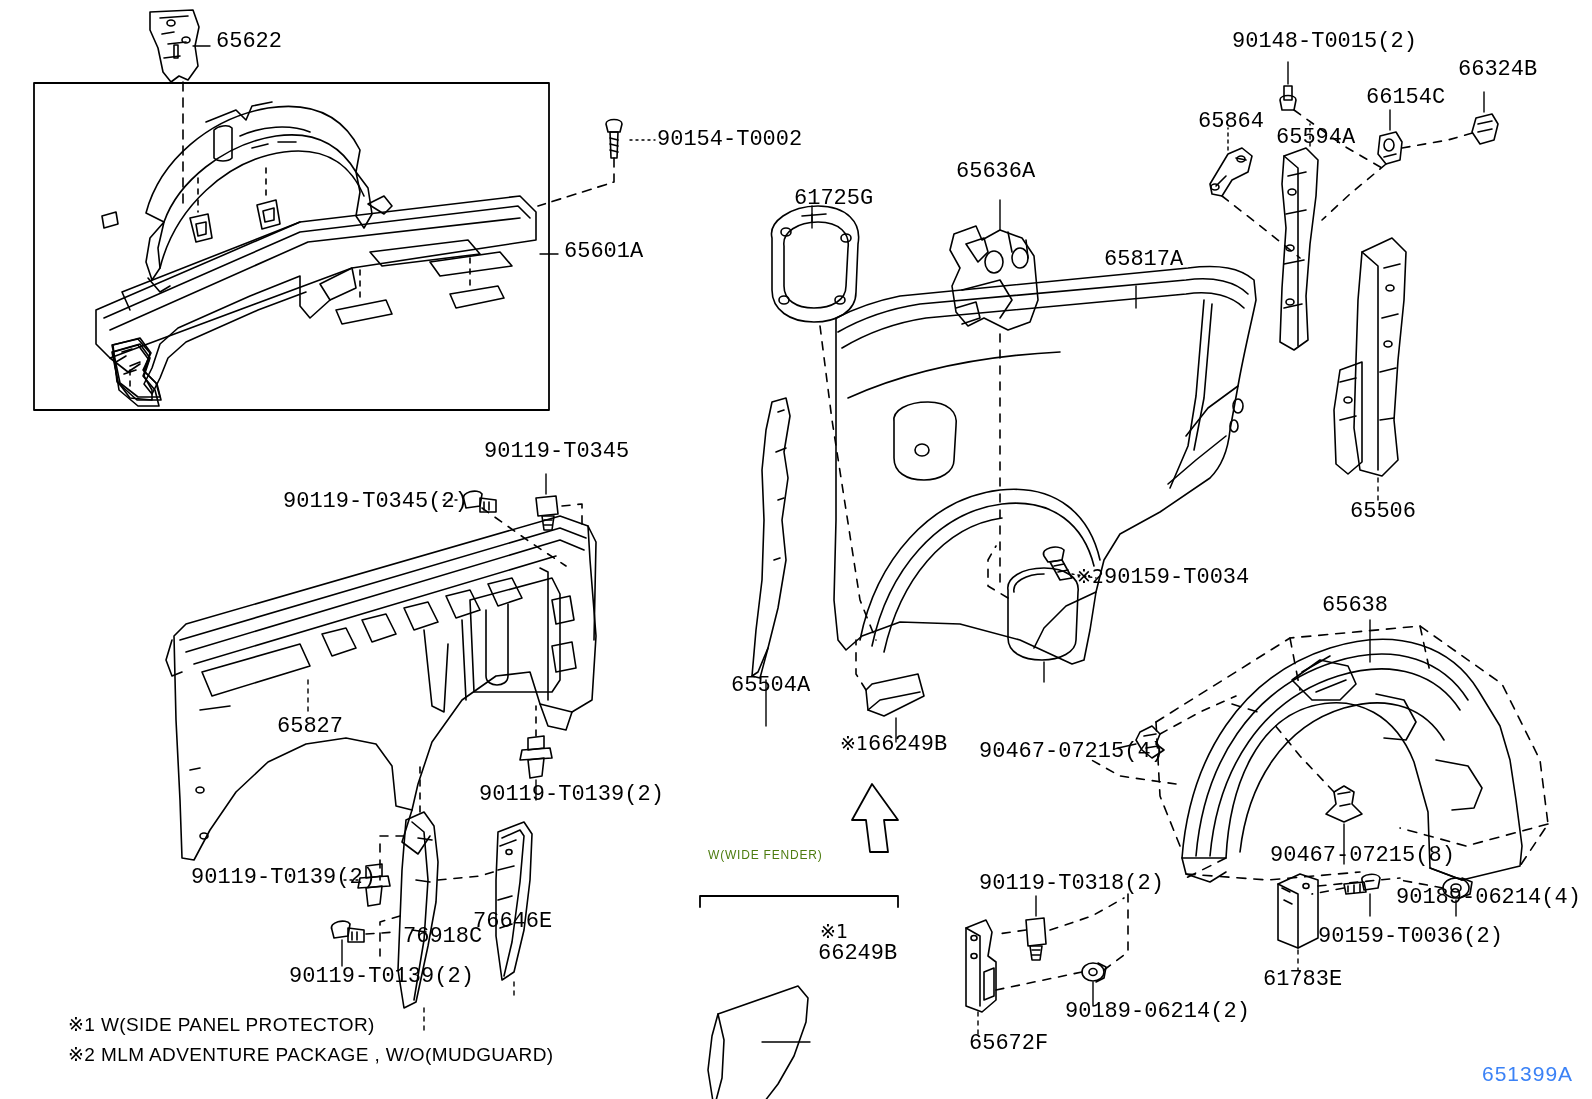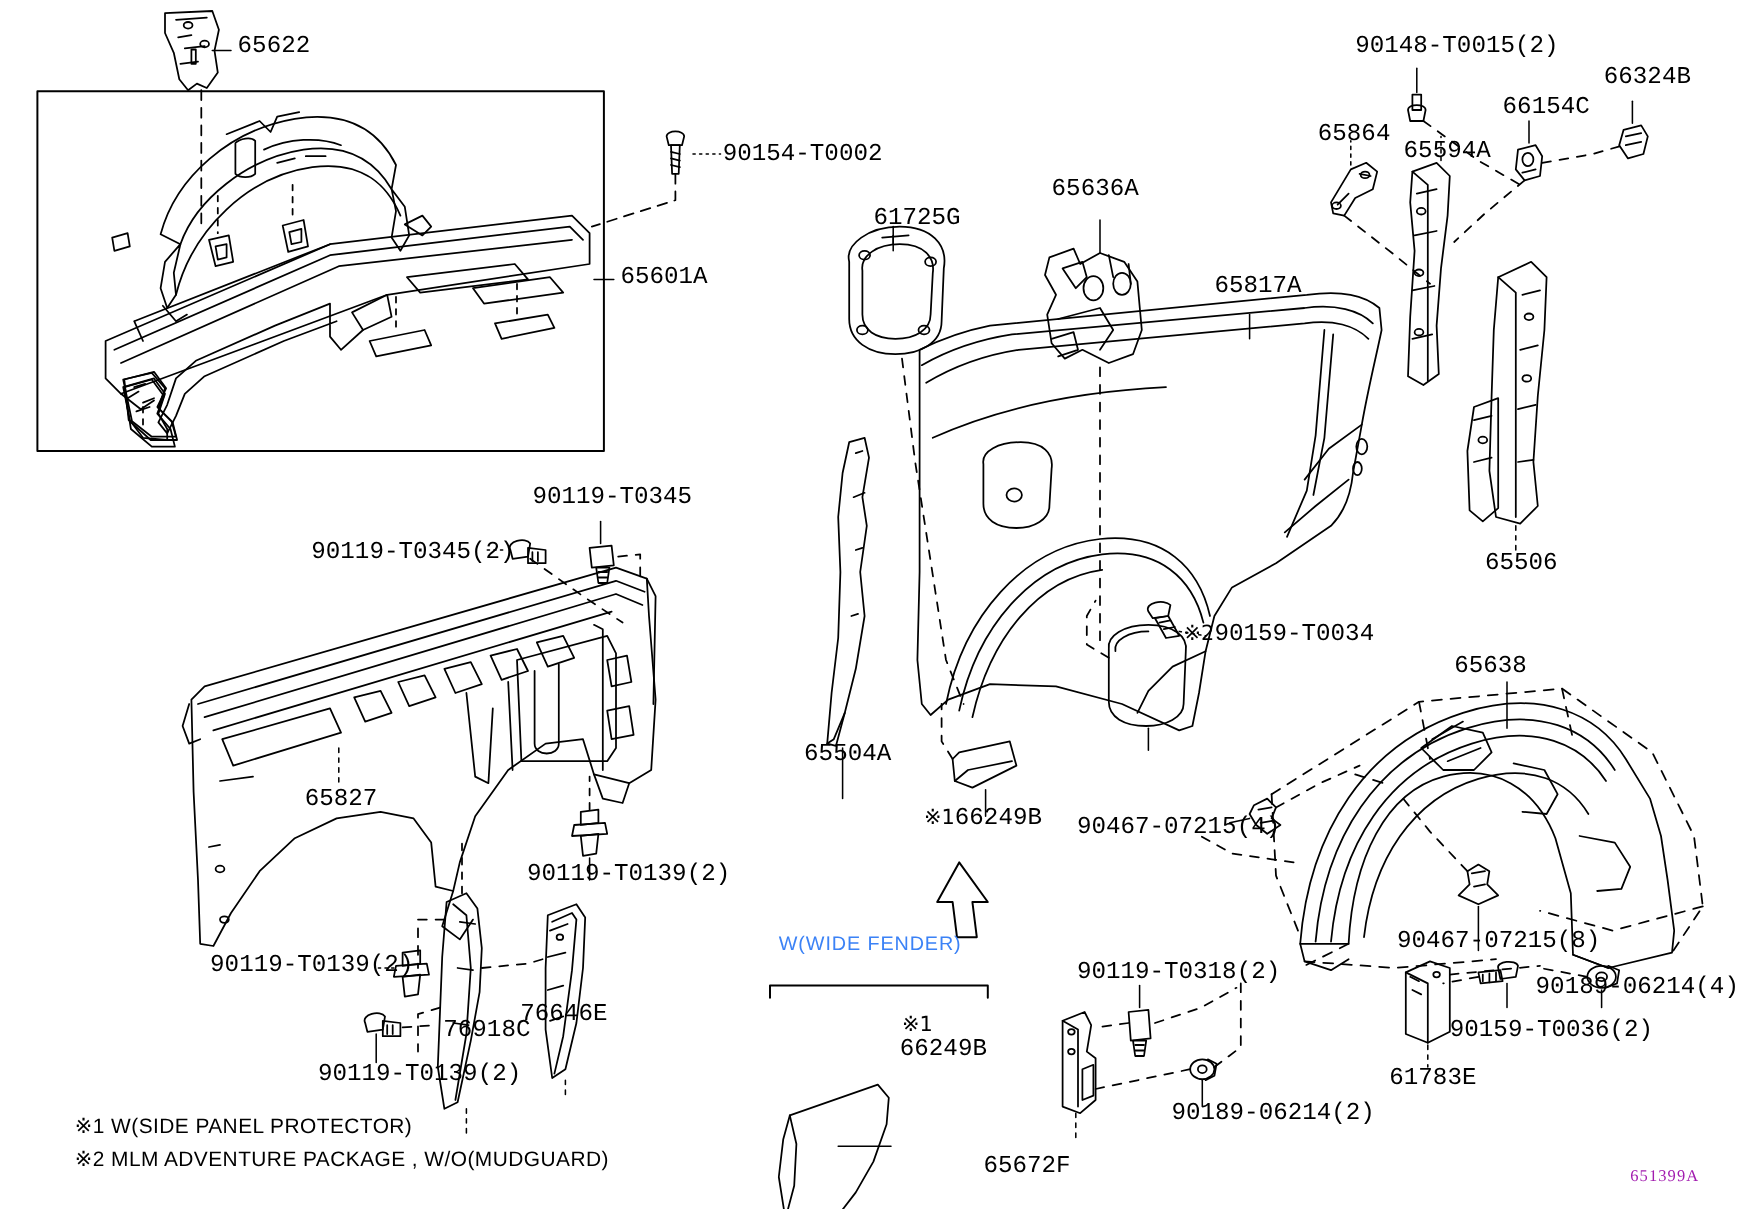--- a/index.html
+++ b/index.html
@@ -6,24 +6,24 @@
   body{width:1592px;height:1099px;position:relative;overflow:hidden;
        font-family:"Liberation Mono","DejaVu Sans Mono",monospace;color:#000;}
   #stage{position:absolute;inset:0;width:1592px;height:900px;}
   svg.art{position:absolute;left:0;top:0;width:1592px;height:1099px;overflow:visible;}
   .lbl{position:absolute;font-family:"Liberation Mono","DejaVu Sans Mono",monospace;
        font-size:22px;letter-spacing:0px;color:#000;white-space:nowrap;line-height:1.05;}
   .note{position:absolute;font-family:"Liberation Sans","DejaVu Sans",sans-serif;
         font-size:19px;color:#000;white-space:nowrap;letter-spacing:.4px;}
   .refblk{position:absolute;font-family:"Liberation Mono","DejaVu Sans Mono",monospace;
           font-size:21px;line-height:1.18;color:#000;white-space:pre;}
-  .figno{position:absolute;font-family:Liberation Serif, serif;
-         font-size:15px;letter-spacing:1px;color:#a21caf;}
+  .figno{position:absolute;font-family:Liberation Sans, sans-serif;
+         font-size:21px;letter-spacing:1px;color:#3b82f6;}
   .brkttxt{position:absolute;font-family:"Liberation Sans","DejaVu Sans",sans-serif;
-           font-size:18px;letter-spacing:.8px;color:#3b82f6;white-space:nowrap;}
+           font-size:12px;letter-spacing:.8px;color:#4d7c0f;white-space:nowrap;}
   .mk{font-family:"DejaVu Sans",sans-serif;font-size:19px;}
 </style>
 </head>
 <body>
 
 <div id="stage">
 
   <svg class="art" viewBox="0 0 1592 1099">
     <g fill="none" stroke="#000" stroke-width="1.6" stroke-linejoin="round" stroke-linecap="round">
 
@@ -477,21 +477,21 @@
   <div class="lbl" style="left:979px;top:740px;">90467-07215(4)</div>
 
   <div class="lbl" style="left:1322px;top:594px;">65638</div>
   <div class="lbl" style="left:1270px;top:844px;">90467-07215(8)</div>
   <div class="lbl" style="left:1396px;top:886px;">90189-06214(4)</div>
   <div class="lbl" style="left:1318px;top:925px;">90159-T0036(2)</div>
   <div class="lbl" style="left:1263px;top:968px;">61783E</div>
 
   <div class="lbl" style="left:979px;top:872px;">90119-T0318(2)</div>
   <div class="lbl" style="left:1065px;top:1000px;">90189-06214(2)</div>
-  <div class="lbl" style="left:894px;top:1032px;margin-top:16px;">65672F</div>
+  <div class="lbl" style="left:969px;top:1032px;">65672F</div>
 
   <div class="brkttxt" style="left:708px;top:848px;">W(WIDE FENDER)</div>
 
   <div class="note" style="left:68px;top:1013px;">※1 W(SIDE PANEL PROTECTOR)</div>
   <div class="note" style="left:68px;top:1043px;">※2 MLM ADVENTURE PACKAGE , W/O(MUDGUARD)</div>
 
   <div class="figno" style="left:1482px;top:1062px;">651399A</div>
 
 </div>
 

